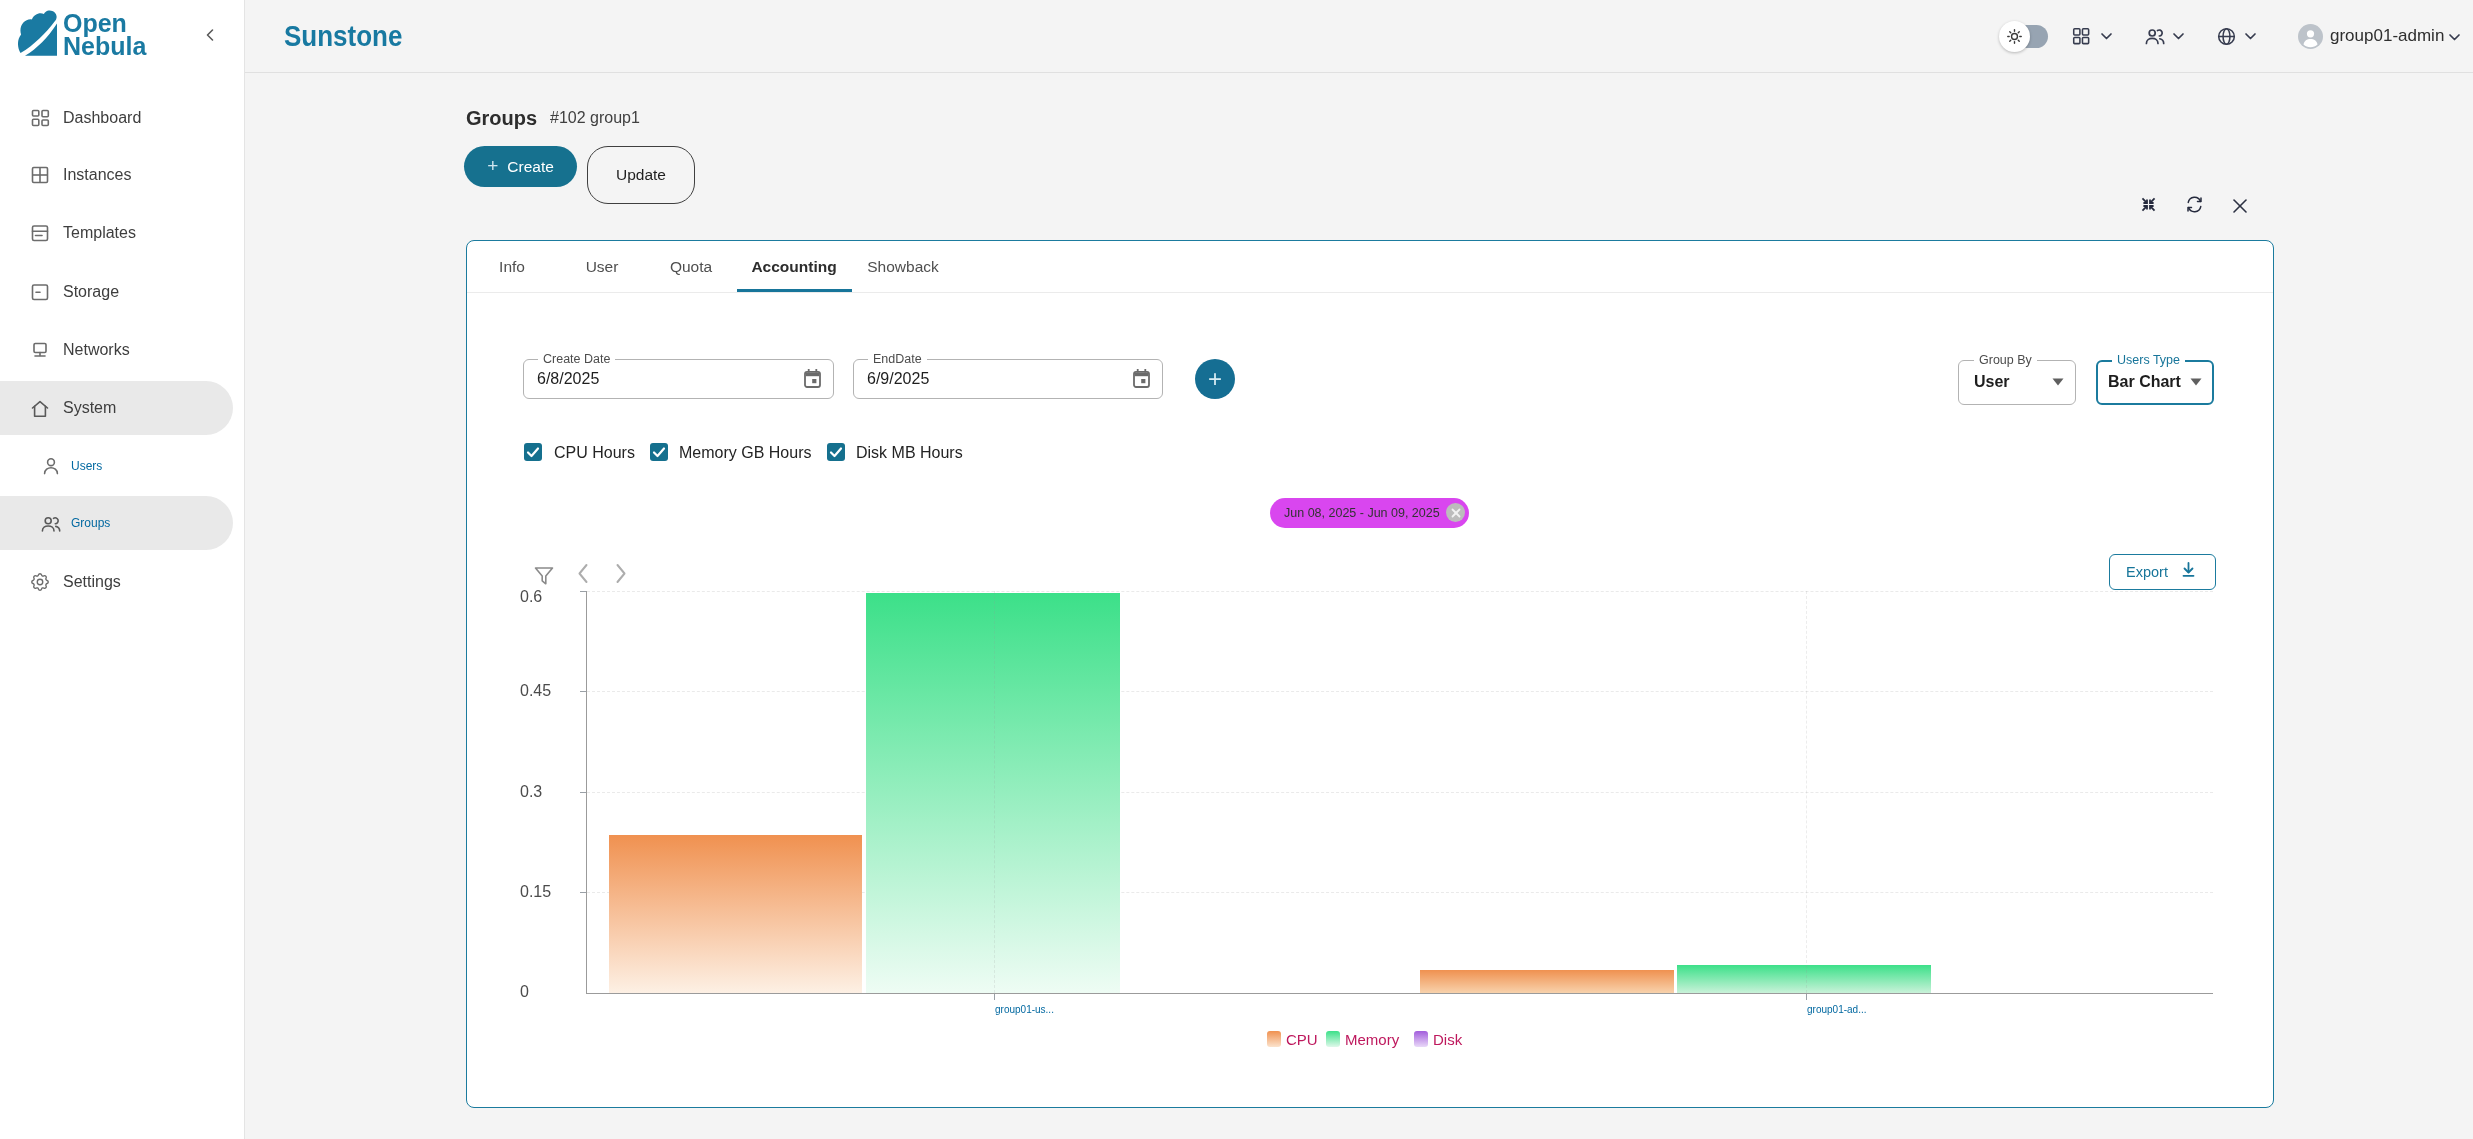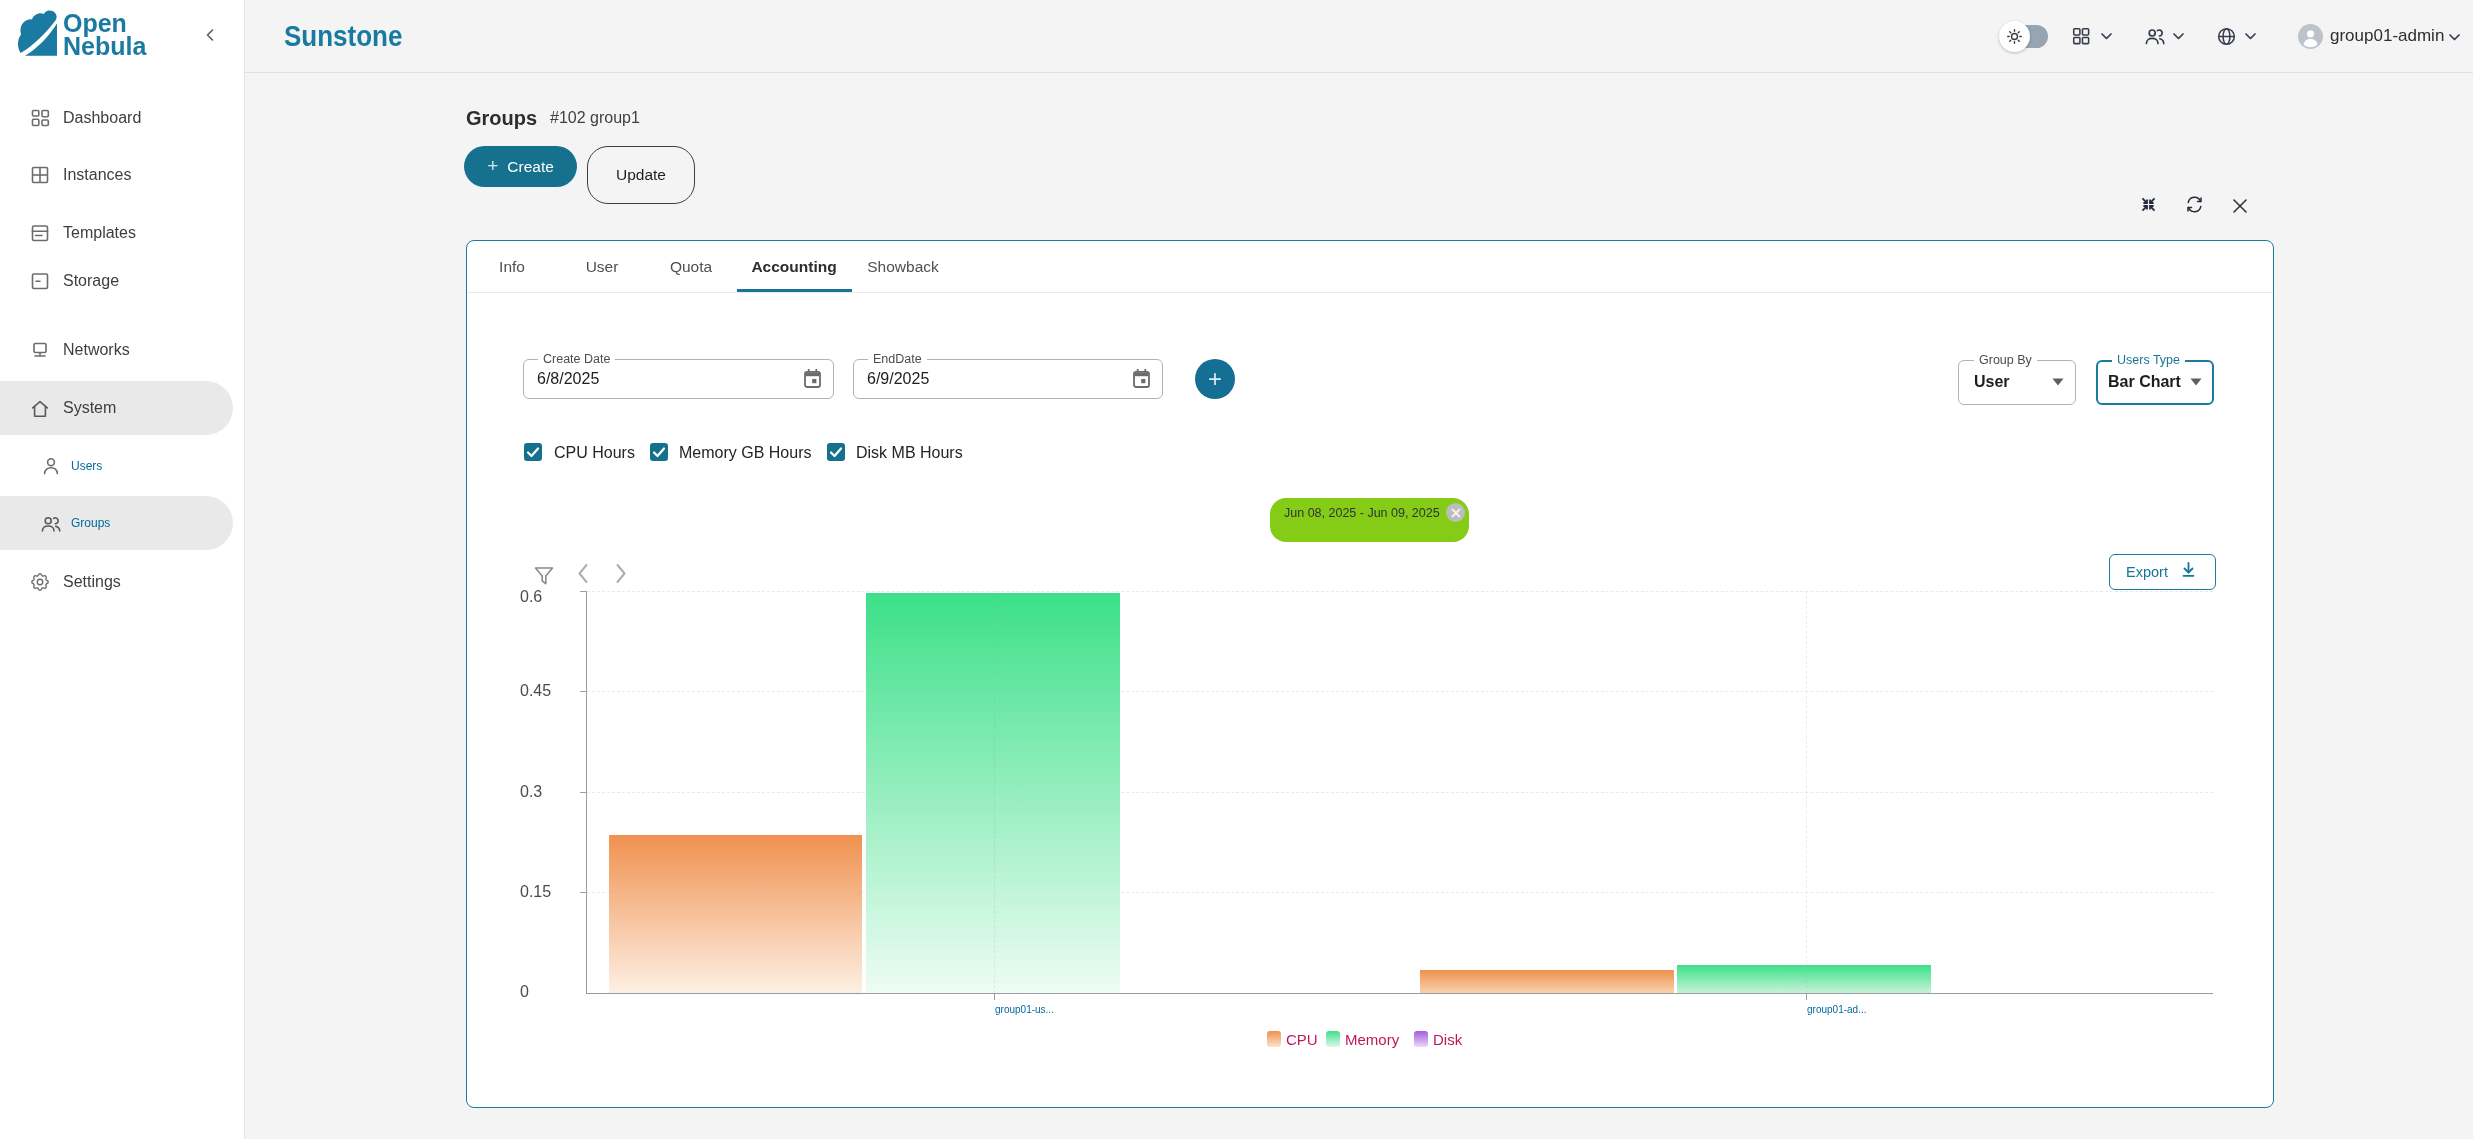--- a/index.html
+++ b/index.html
@@ -31,21 +31,21 @@
   #tab-underline{position:absolute;left:737px;top:289px;width:115px;height:3px;background:#17759a}
   #tab-divider{position:absolute;left:467px;top:292px;width:1806px;height:1px;background:#ebebeb}
   
   .fieldset{position:absolute;border:1px solid #b3b3b3;border-radius:6px;background:#fff;box-sizing:border-box}
   .flabel{position:absolute;font-size:12.5px;color:#4c4c4c;background:#fff;padding:0 5px;line-height:12px}
   .fvalue{font-size:16px;color:#1e1e1e}
   
   .cb{position:absolute;width:18px;height:18px;border-radius:3px;background:#15708e}
   .cb-label{position:absolute;font-size:16px;color:#242424}
   
-  #chip{position:absolute;left:1270px;top:498px;width:199px;height:44px;border-radius:16px;background:#84cc16}
+  #chip{position:absolute;left:1270px;top:498px;width:199px;height:30px;border-radius:16px;background:#d946ef}
   #chip-text{position:absolute;left:14px;top:0;height:30px;line-height:30px;font-size:12.5px;color:#333}
   #chip-x{position:absolute;left:176px;top:5px;width:19px;height:19px;border-radius:50%;background:#bcbcbc}
   
   #export{position:absolute;left:2109px;top:554px;width:107px;height:36px;border-radius:6px;border:1px solid #1b7b9e;
      background:#fff;box-sizing:border-box}
   
   .gridline{position:absolute;left:587px;width:1626px;height:0;border-top:1px dashed #eaeaea}
   .vline{position:absolute;top:591px;height:402px;width:0;border-left:1px dashed rgba(150,150,150,0.18);z-index:5}
   .ylab{position:absolute;width:60px;font-size:16px;color:#4b4b4b;transform:translateY(-50%)}
   .xlab{position:absolute;top:1004px;font-size:10px;color:#0369a1}
@@ -146,21 +146,21 @@
   <div class="menu-label">Instances</div>
 </div>
 <div class="menu-item" style="top:205px">
   <svg class="menu-ico" width="22" height="22" viewBox="0 0 22 22" fill="none" stroke="#6c6c6c" stroke-width="1.6" stroke-linecap="round" stroke-linejoin="round">
     <rect x="3.5" y="4" width="15" height="14.5" rx="1.5"></rect>
       <line x1="3.5" y1="9.2" x2="18.5" y2="9.2"></line>
       <line x1="6.5" y1="13.5" x2="13" y2="13.5"></line>
   </svg>
   <div class="menu-label">Templates</div>
 </div>
-<div class="menu-item" style="top:253px">
+<div class="menu-item" style="top:264px">
   <svg class="menu-ico" width="22" height="22" viewBox="0 0 22 22" fill="none" stroke="#6c6c6c" stroke-width="1.6" stroke-linecap="round" stroke-linejoin="round">
     <rect x="3.5" y="4" width="15" height="14.5" rx="1.5"></rect>
       <line x1="7" y1="11.2" x2="11" y2="11.2"></line>
   </svg>
   <div class="menu-label">Storage</div>
 </div>
 <div class="menu-item" style="top:322px">
   <svg class="menu-ico" width="22" height="22" viewBox="0 0 22 22" fill="none" stroke="#6c6c6c" stroke-width="1.6" stroke-linecap="round" stroke-linejoin="round">
     <rect x="5" y="4.5" width="12" height="9" rx="1.2"></rect>
       <line x1="11" y1="13.5" x2="11" y2="16.5"></line>

